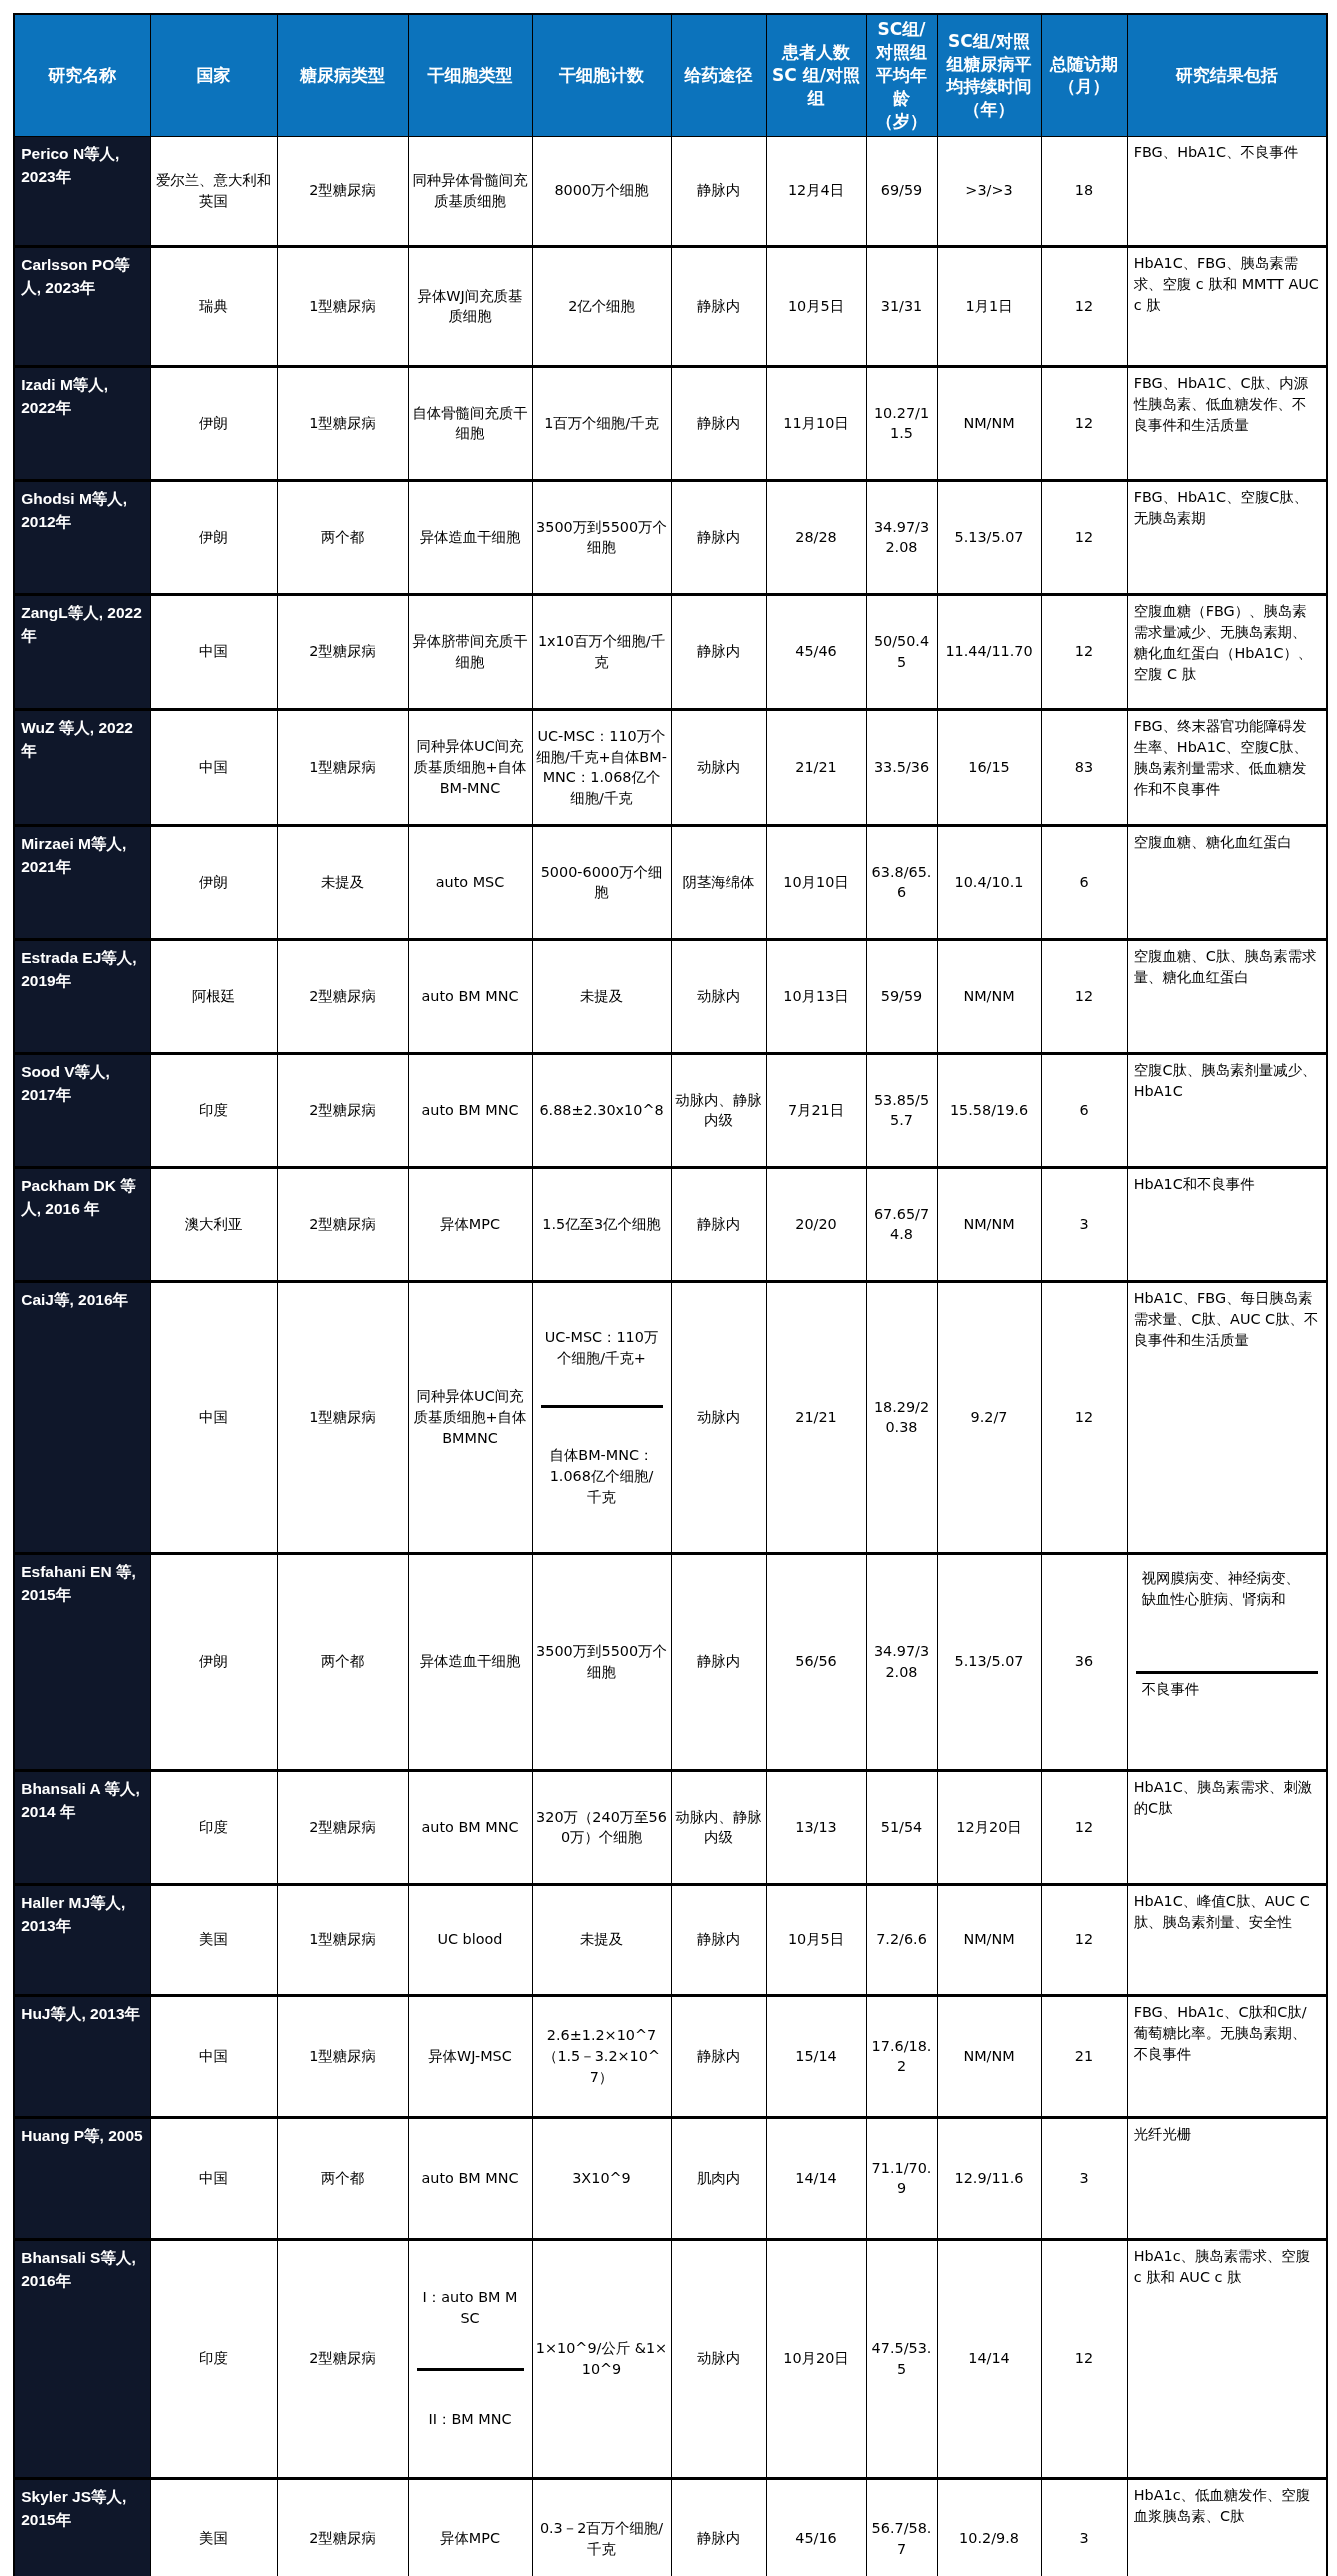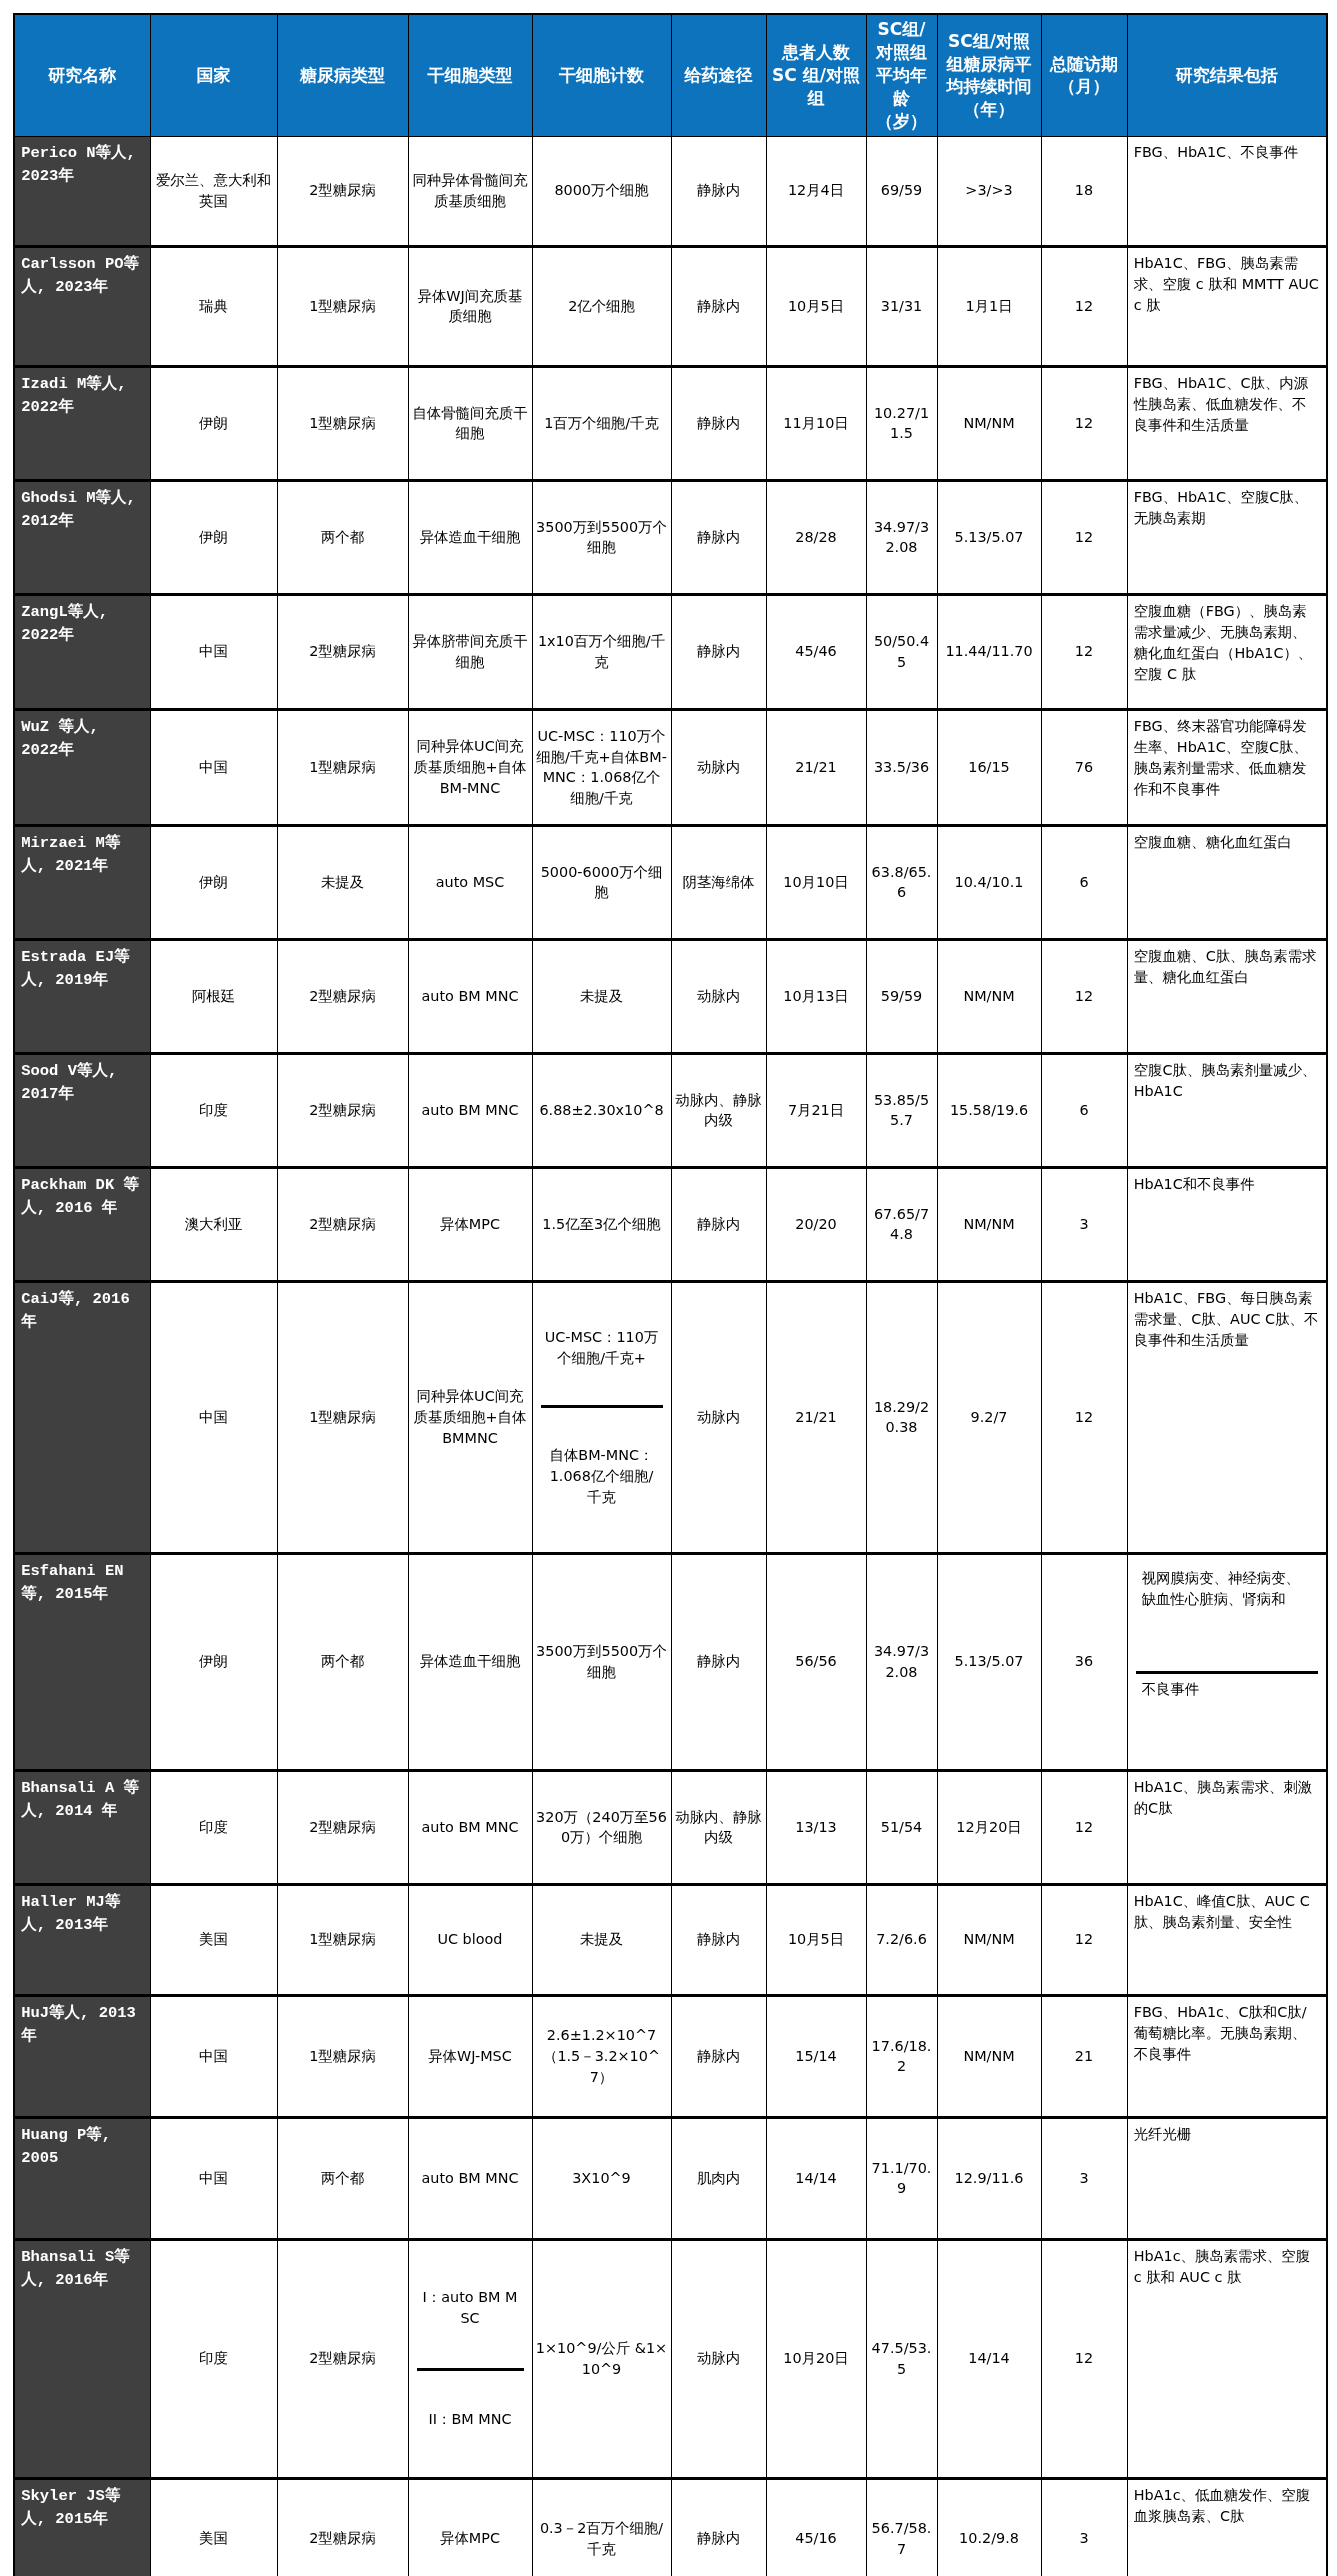--- a/index.html
+++ b/index.html
@@ -27,29 +27,29 @@
     color: #ffffff;
     font-size: 17px;
     font-weight: bold;
     text-align: center;
     vertical-align: middle;
     padding: 3.1px 4.1px;
     line-height: 1.35;
   }
   tbody tr:not(:first-child) td { border-top: 3.6px solid #000; }
   td.study-cell {
-    background: #404040;
+    background: #0f172a;
     color: #ffffff;
     font-size: 15.5px;
     font-weight: bold;
     text-align: left;
     vertical-align: top;
     padding: 5.2px 6.2px 4.1px 6.2px;
     line-height: 1.5;
-    font-family: Liberation Mono, monospace;
+    font-family: Liberation Sans, sans-serif;
   }
   td.data-cell {
     background: #ffffff;
     font-size: 14.4px;
     text-align: center;
     vertical-align: middle;
     padding: 3.1px 3.1px;
     line-height: 1.45;
     word-break: break-all;
   }
@@ -187,21 +187,21 @@
         <tr style="height: 116px;">
           <td class="study-cell">WuZ 等人, 2022年</td>
           <td class="data-cell">中国</td>
           <td class="data-cell">1型糖尿病</td>
           <td class="data-cell">同种异体UC间充质基质细胞+自体BM-MNC</td>
           <td class="data-cell">UC-MSC：110万个细胞/千克+自体BM-MNC：1.068亿个细胞/千克</td>
           <td class="data-cell">动脉内</td>
           <td class="data-cell">21/21</td>
           <td class="data-cell">33.5/36</td>
           <td class="data-cell">16/15</td>
-          <td class="data-cell">76</td>
+          <td class="data-cell">83</td>
           <td class="data-cell results-cell">FBG、终末器官功能障碍发生率、HbA1C、空腹C肽、胰岛素剂量需求、低血糖发作和不良事件</td>
         </tr>
         <tr style="height: 114px;">
           <td class="study-cell">Mirzaei M等人, 2021年</td>
           <td class="data-cell">伊朗</td>
           <td class="data-cell">未提及</td>
           <td class="data-cell">auto MSC</td>
           <td class="data-cell">5000-6000万个细胞</td>
           <td class="data-cell">阴茎海绵体</td>
           <td class="data-cell">10月10日</td>

